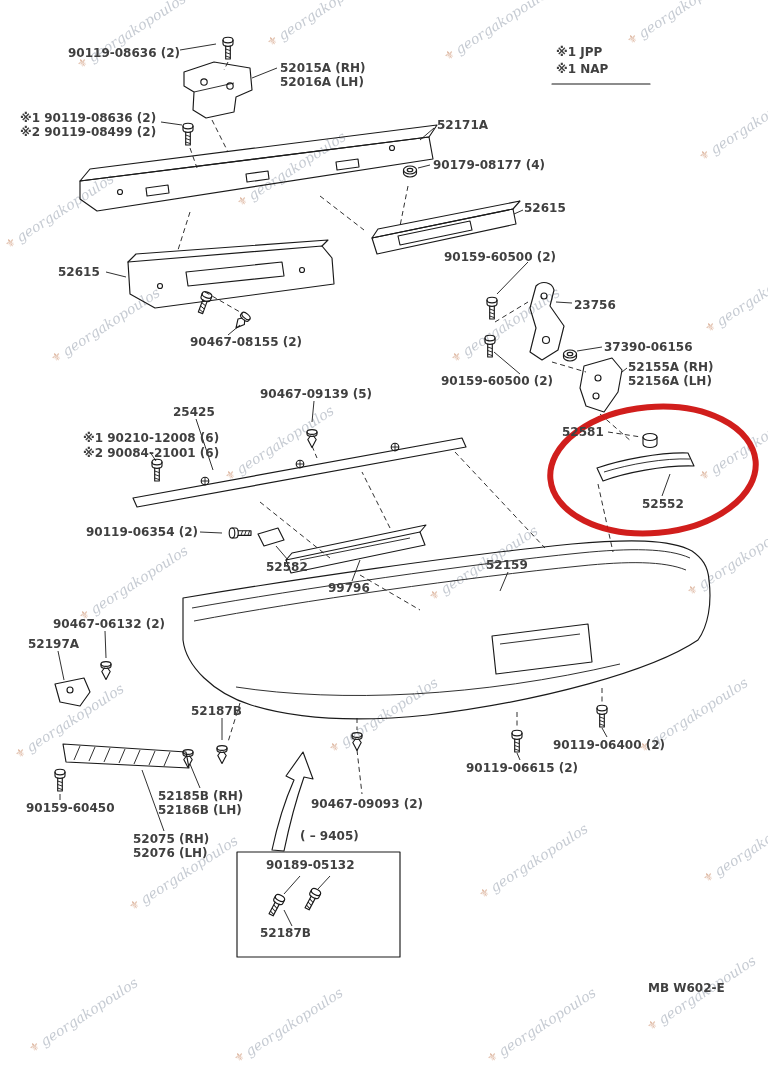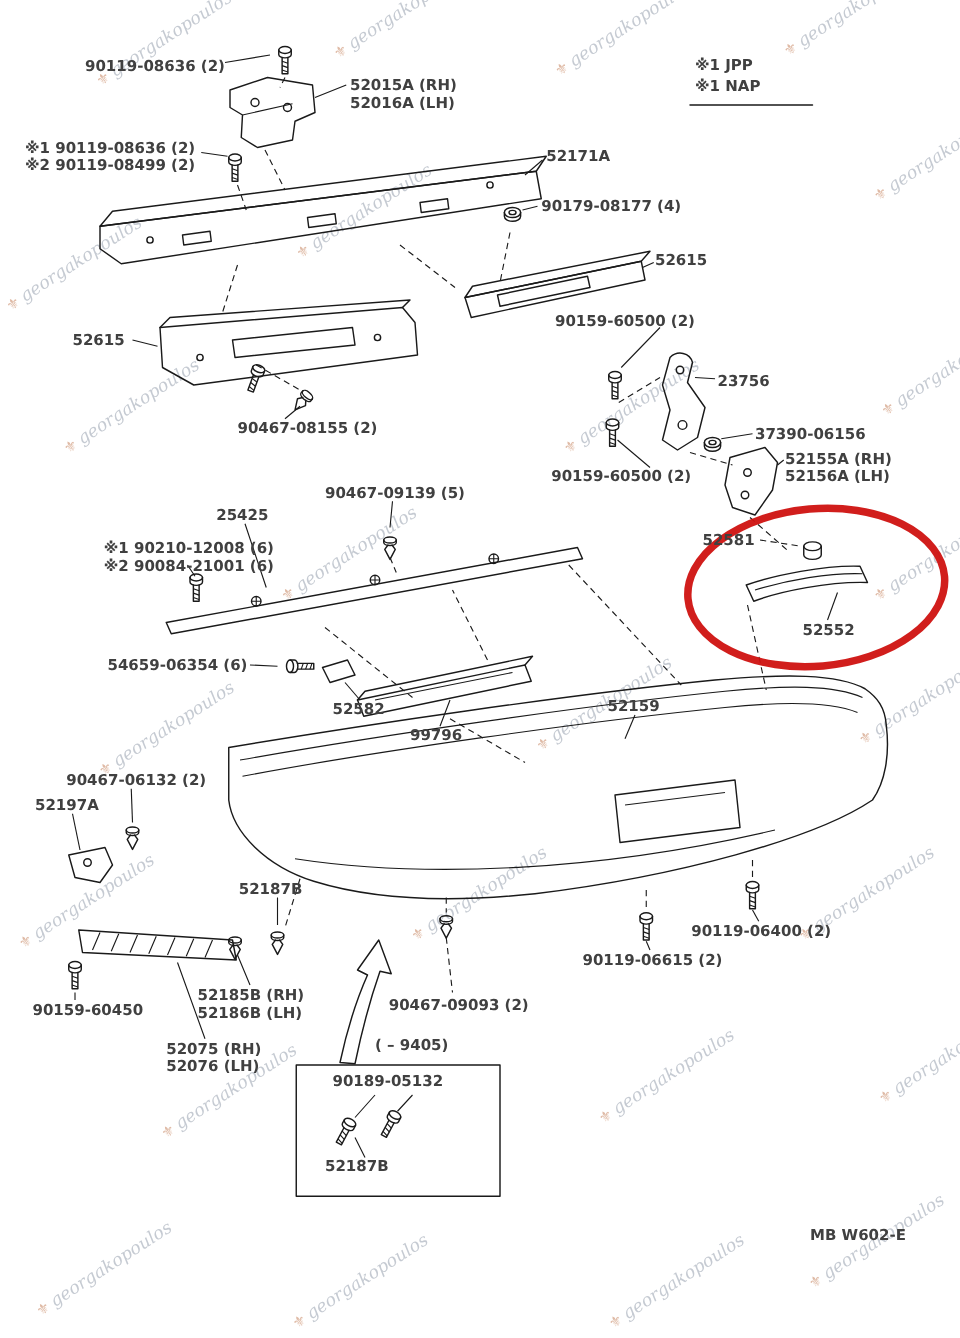--- a/index.html
+++ b/index.html
@@ -314,21 +314,21 @@
   <div class="lbl" style="left:604px;top:341px">37390-06156</div>
   <div class="lbl" style="left:628px;top:361px">52155A (RH)</div>
   <div class="lbl" style="left:628px;top:375px">52156A (LH)</div>
   <div class="lbl" style="left:441px;top:375px">90159-60500 (2)</div>
   <div class="lbl" style="left:260px;top:388px">90467-09139 (5)</div>
   <div class="lbl" style="left:173px;top:406px">25425</div>
   <div class="lbl" style="left:83px;top:432px">※1 90210-12008 (6)</div>
   <div class="lbl" style="left:83px;top:447px">※2 90084-21001 (6)</div>
   <div class="lbl" style="left:562px;top:426px">52581</div>
   <div class="lbl" style="left:642px;top:498px">52552</div>
-  <div class="lbl" style="left:86px;top:526px">54659-06354 (6)</div>
+  <div class="lbl" style="left:86px;top:526px">90119-06354 (2)</div>
   <div class="lbl" style="left:266px;top:561px">52582</div>
   <div class="lbl" style="left:328px;top:582px">99796</div>
   <div class="lbl" style="left:486px;top:559px">52159</div>
   <div class="lbl" style="left:53px;top:618px">90467-06132 (2)</div>
   <div class="lbl" style="left:28px;top:638px">52197A</div>
   <div class="lbl" style="left:191px;top:705px">52187B</div>
   <div class="lbl" style="left:553px;top:739px">90119-06400 (2)</div>
   <div class="lbl" style="left:466px;top:762px">90119-06615 (2)</div>
   <div class="lbl" style="left:26px;top:802px">90159-60450</div>
   <div class="lbl" style="left:158px;top:790px">52185B (RH)</div>

